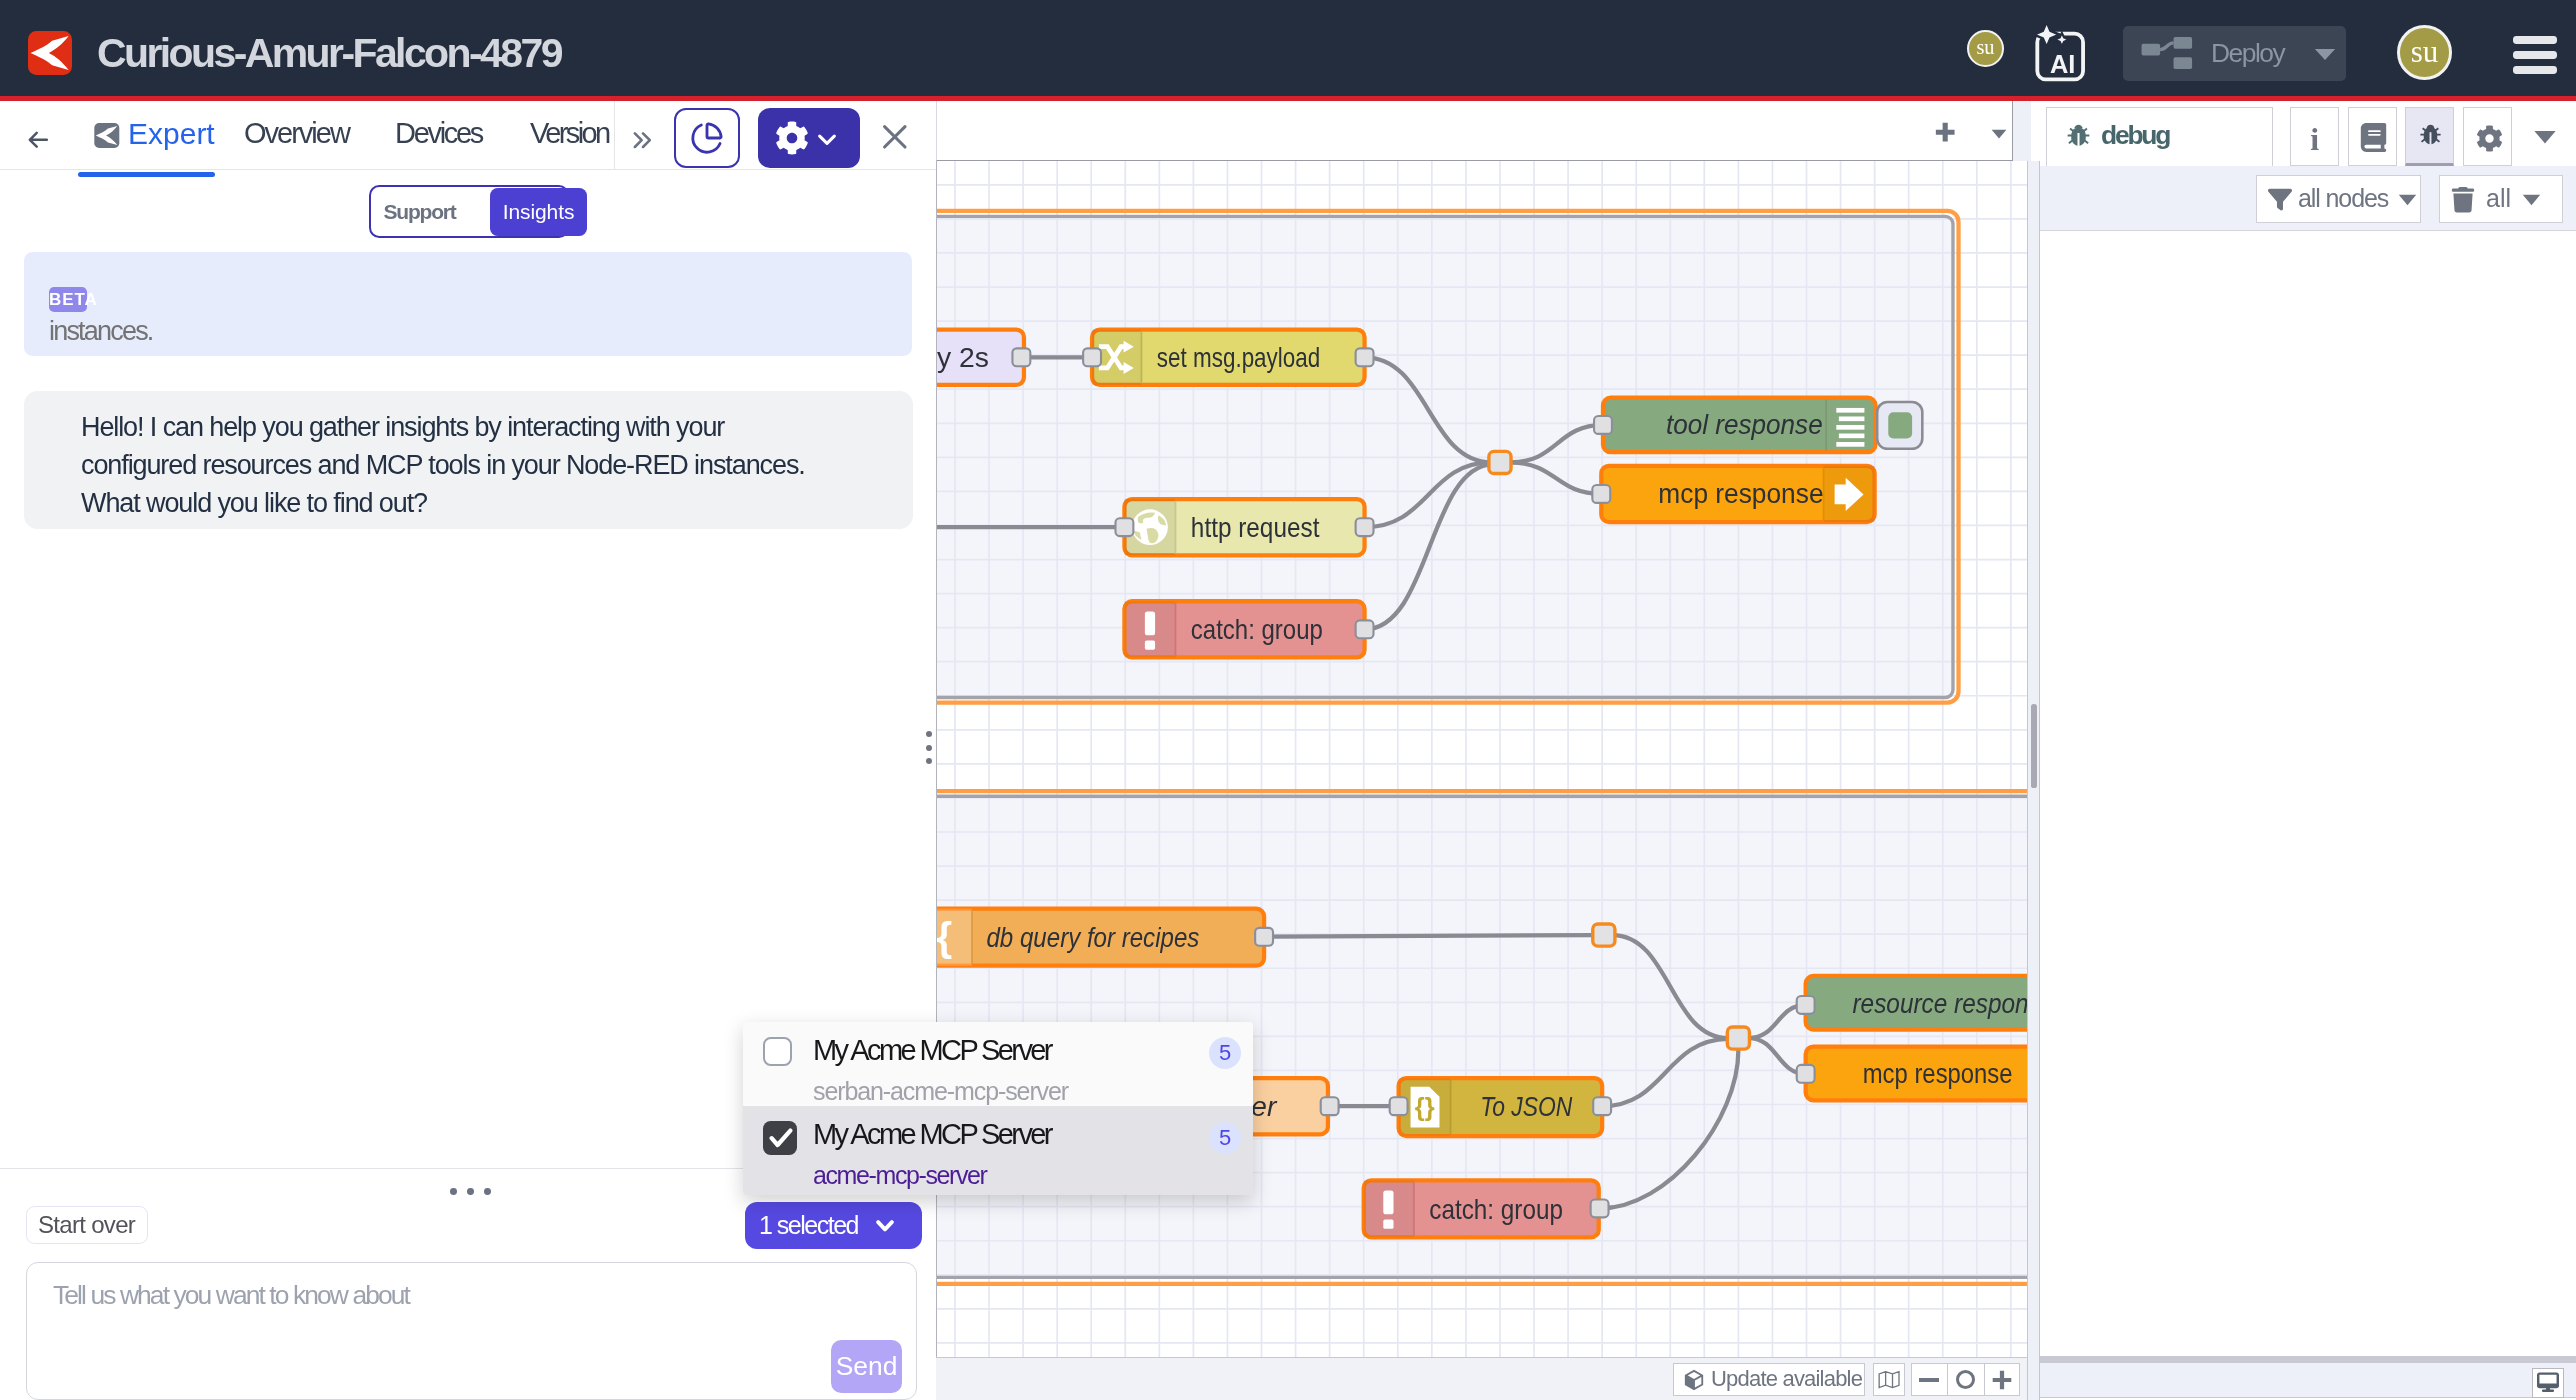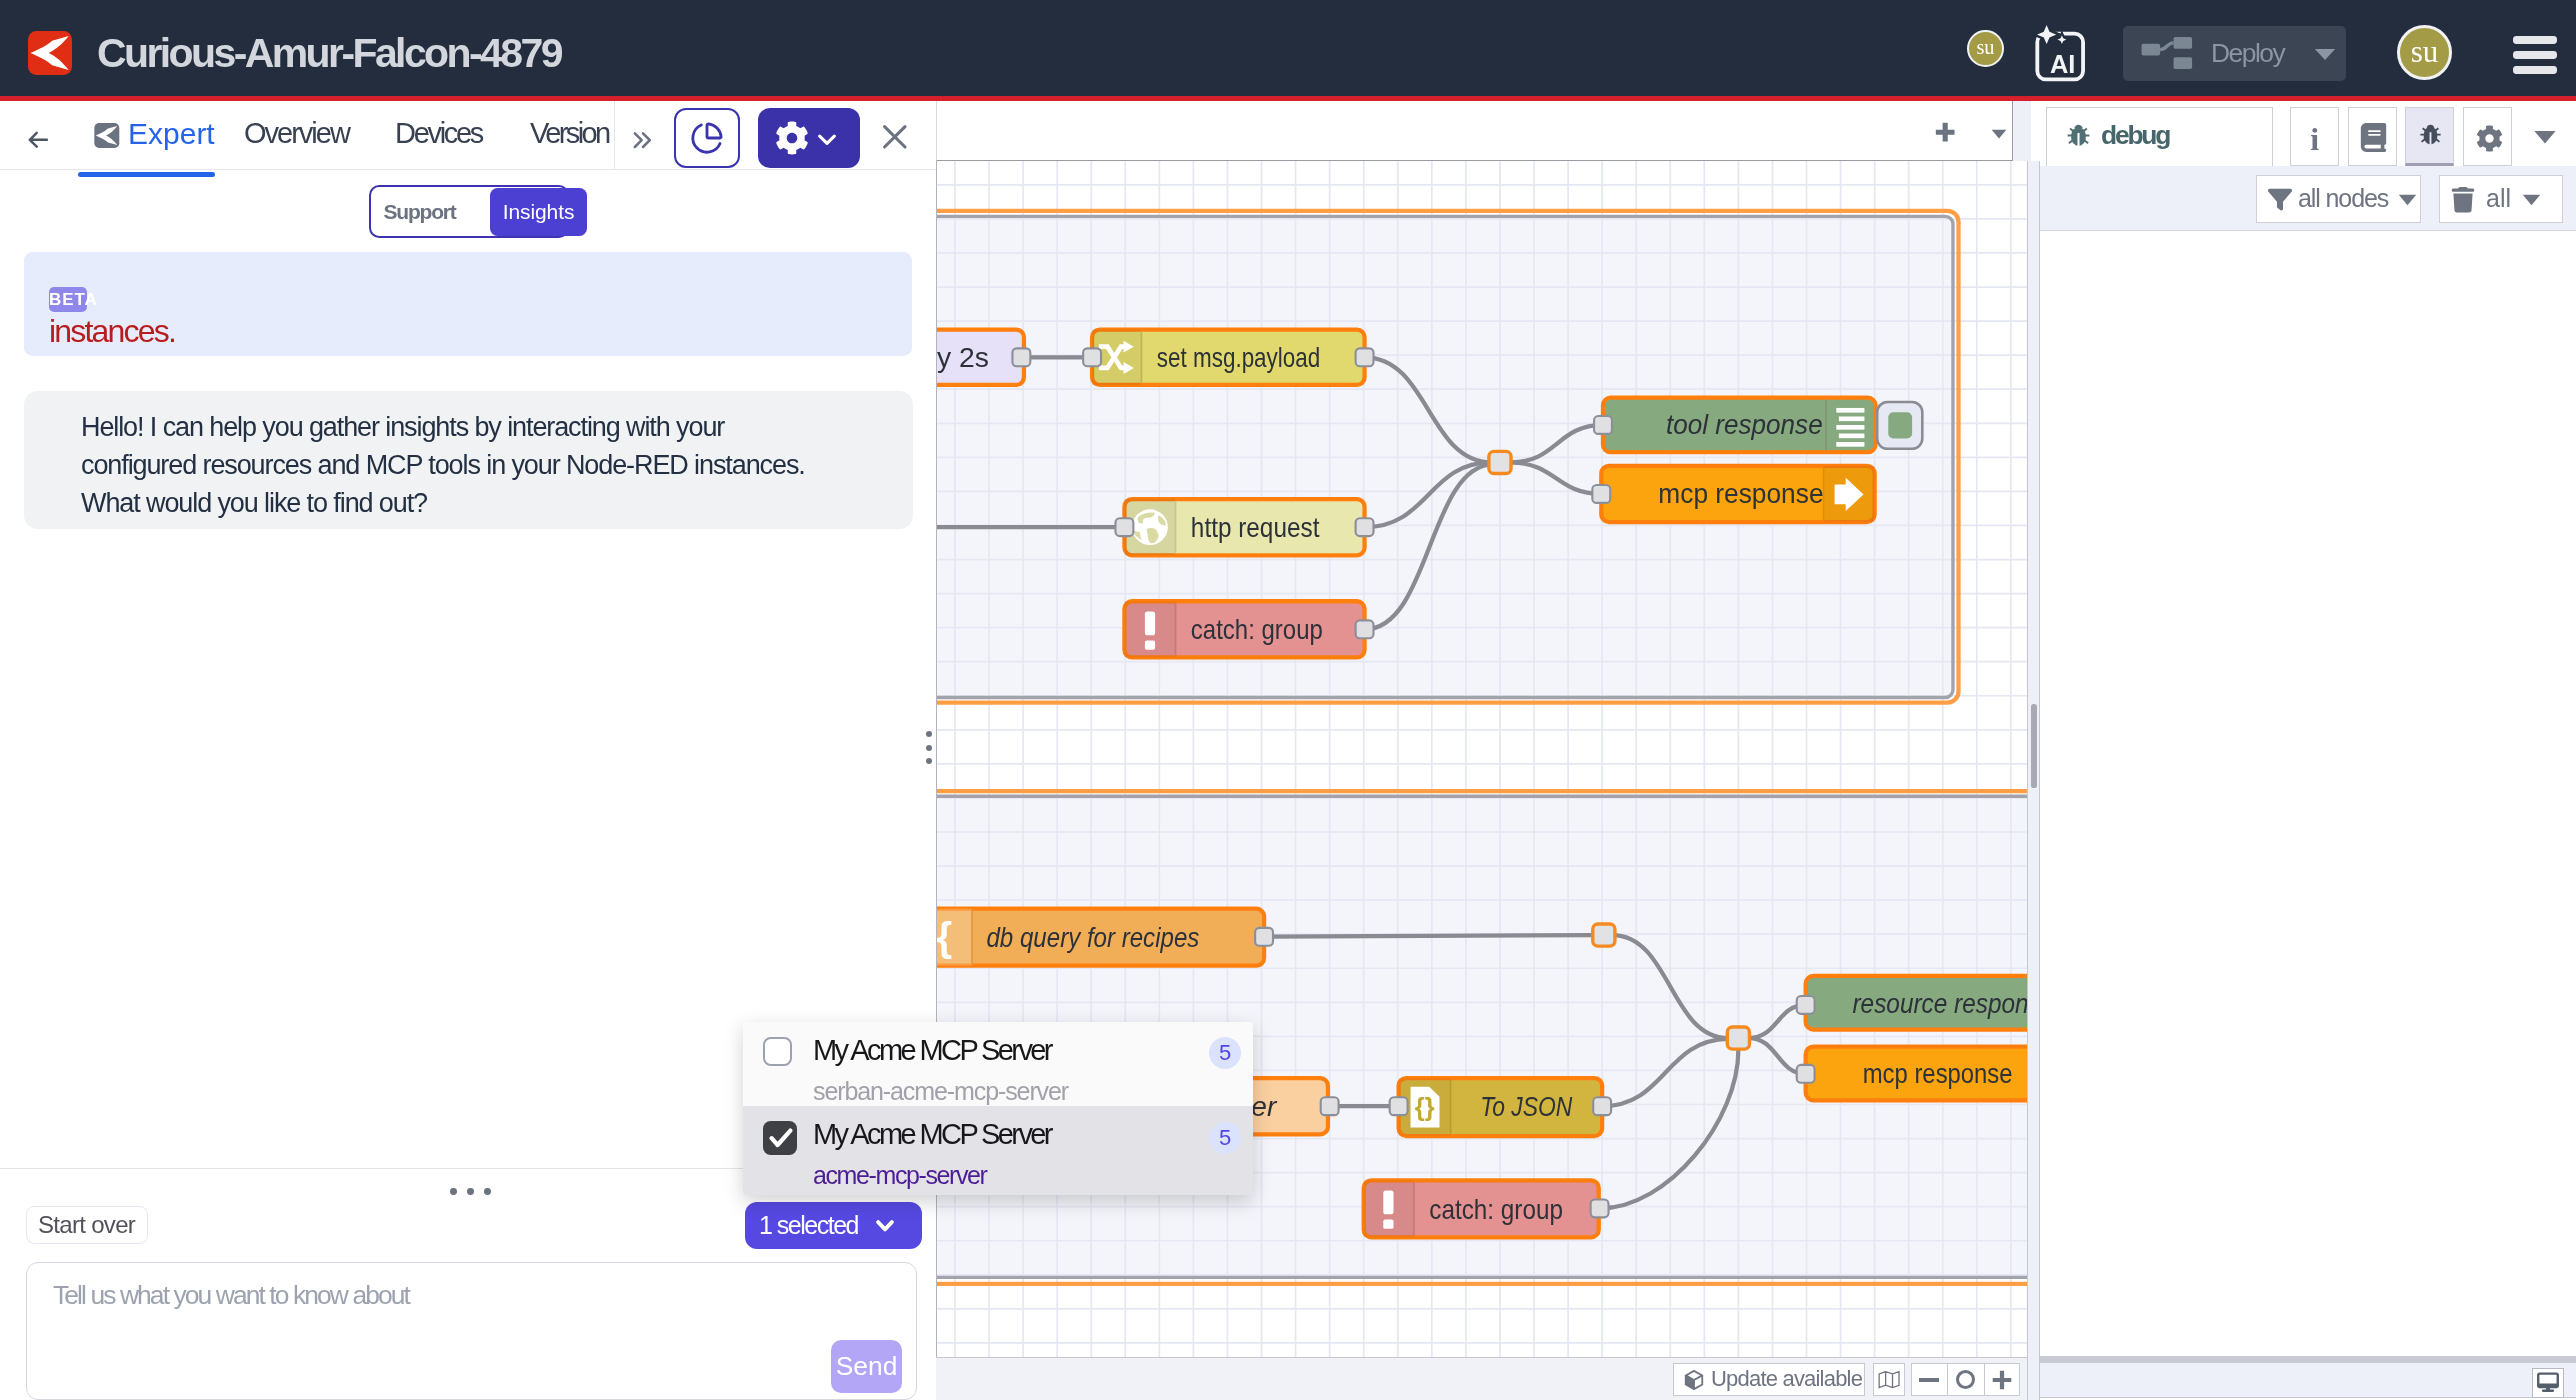--- a/index.html
+++ b/index.html
@@ -89,21 +89,21 @@
   <svg class="abs" style="left:882px;top:23px" width="25.6" height="25.6" viewBox="0 0 30 30">
       <path d="M3 3 L27 27 M27 3 L3 27" stroke="#6b7280" stroke-width="3.6" stroke-linecap="round"></path>
     </svg>
 
   <div class="abs" style="left:369px;top:84px;width:200px;height:53px;border:2.6px solid #3d33b2;border-radius:10.2px;background:#fff;"></div>
   <div class="abs" style="left:369px;top:84px;width:101px;height:53px;line-height:53px;text-align:center;color:#6b7280;font-size:21px;font-weight:bold;letter-spacing:-1.2px;">Support</div>
   <div class="abs" style="left:469px;top:87px;width:97px;height:48px;background:#4c40d2;border-radius:7.7px;color:#fff;font-size:21px;font-weight:normal;text-align:center;line-height:48px;letter-spacing:-0.1px;margin-left:21px;">Insights</div>
 
   <div class="abs" style="left:24px;top:151px;width:888px;height:104px;background:#e7ecfc;border-radius:8.5px;"></div>
   <div class="abs" style="left:49px;top:186px;width:38px;height:25px;background:#8f88ea;border-radius:5.1px;color:#fff;font-size:17px;font-weight:bold;text-align:center;line-height:25px;letter-spacing:0.9px;">BETA</div>
-  <div class="abs" style="left:49px;top:211px;color:#b91c1c;font-size:32px;line-height:38px;letter-spacing:-1.8px;">instances.</div>
+  <div class="abs" style="left:49px;top:211px;color:#737373;font-size:27px;line-height:38px;letter-spacing:-1.8px;">instances.</div>
 
   <div class="abs" style="left:24px;top:290px;width:889px;height:138px;background:#f1f2f3;border-radius:13.6px;"></div>
   <div class="abs" style="left:49px;top:307px;width:852px;color:#233043;font-size:27px;line-height:38px;letter-spacing:-1.1px;margin-left:32px;">Hello! I can help you gather insights by interacting with your<br>configured resources and MCP tools in your Node-RED instances.<br>What would you like to find out?</div>
 
   <div class="abs" style="left:0;top:1067px;width:934px;height:0.9px;background:#e4e4e8;"></div>
   <div class="abs" style="left:450px;top:1087px;width:6.8px;height:6.8px;background:#6b7280;border-radius:50%;"></div>
   <div class="abs" style="left:467px;top:1087px;width:6.8px;height:6.8px;background:#6b7280;border-radius:50%;"></div>
   <div class="abs" style="left:484px;top:1087px;width:6.8px;height:6.8px;background:#6b7280;border-radius:50%;"></div>
 
   <div class="abs" style="left:25.6px;top:1105px;width:122px;height:38px;border:1.7px solid #e4e4f6;border-radius:8.5px;color:#52525b;font-size:24px;text-align:center;line-height:35px;letter-spacing:-0.7px;background:#fff;">Start over</div>

